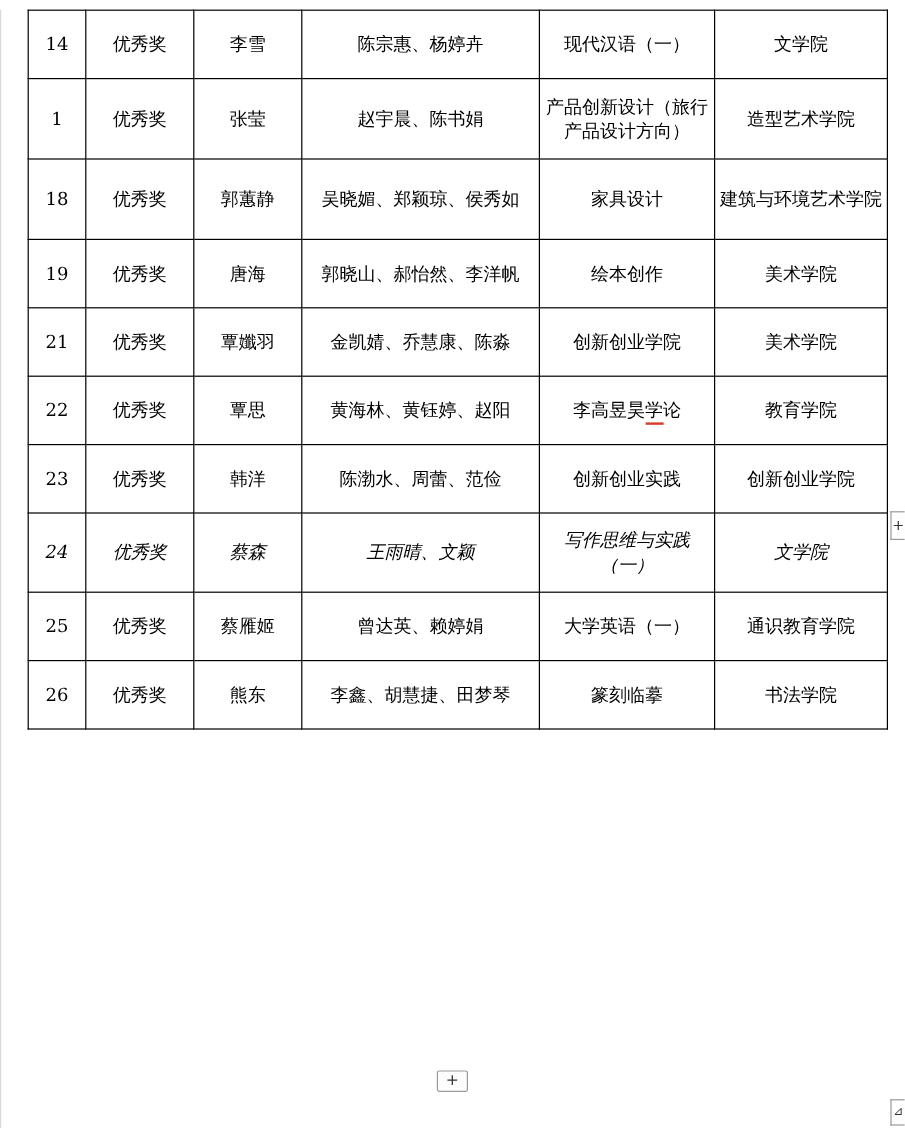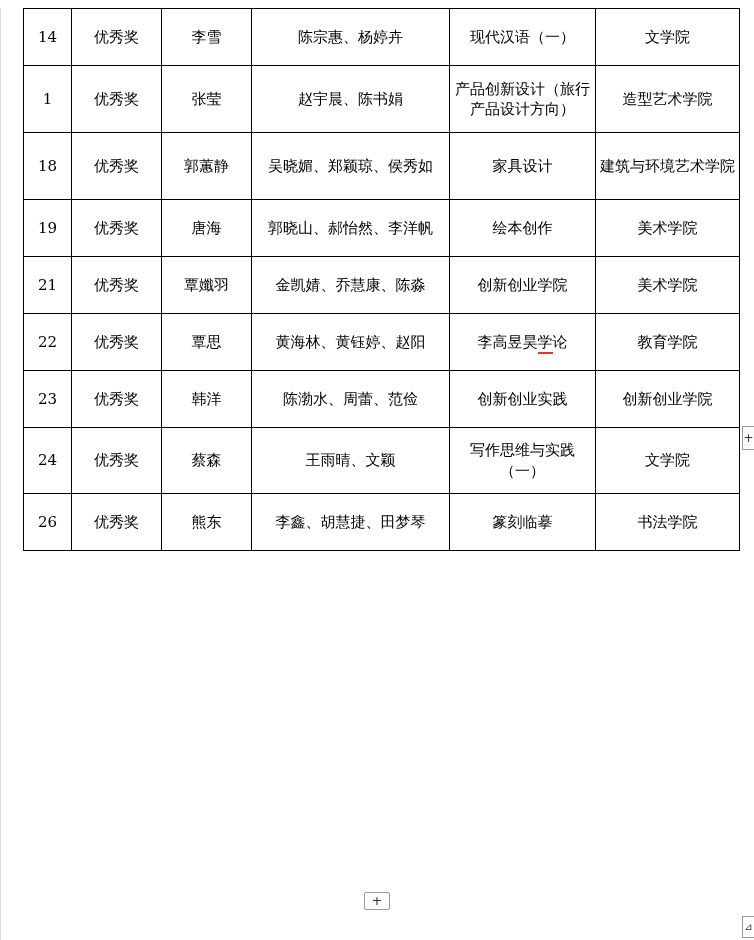--- a/index.html
+++ b/index.html
@@ -52,21 +52,21 @@
 
   td.no      { font-size: 15px; }
   td.award   { font-size: 15px; }
   td.lead    { font-size: 15px; }
   td.members { font-size: 15px; }
   td.course  { font-size: 15px; }
   td.unit    { font-size: 15px; margin-top: 12px; }
 
   .row-h-1 { height: 57px; }
   .row-h-2 { height: 67px; }
-  .row-h-3 { height: 66px; }
+  .row-h-3 { height: 66px; font-style: italic; }
 
   
   .squiggle {
     position: relative;
     display: inline-block;
   }
   .squiggle::after {
     content: "";
     position: absolute;
     left: 0;
@@ -214,20 +214,28 @@
 
       <tr class="row-h-3">
         <td class="no">24</td>
         <td class="award">优秀奖</td>
         <td class="lead">蔡森</td>
         <td class="members">王雨晴、文颖</td>
         <td class="course">写作思维与实践（一）</td>
         <td class="unit">文学院</td>
       </tr>
 
+      <tr class="row-h-1">
+        <td class="no">25</td>
+        <td class="award">优秀奖</td>
+        <td class="lead">蔡雁姬</td>
+        <td class="members">曾达英、赖婷娟</td>
+        <td class="course">大学英语（一）</td>
+        <td class="unit">通识教育学院</td>
+      </tr>
 
       <tr class="row-h-1">
         <td class="no">26</td>
         <td class="award">优秀奖</td>
         <td class="lead">熊东</td>
         <td class="members">李鑫、胡慧捷、田梦琴</td>
         <td class="course">篆刻临摹</td>
         <td class="unit">书法学院</td>
       </tr>
     </tbody>

